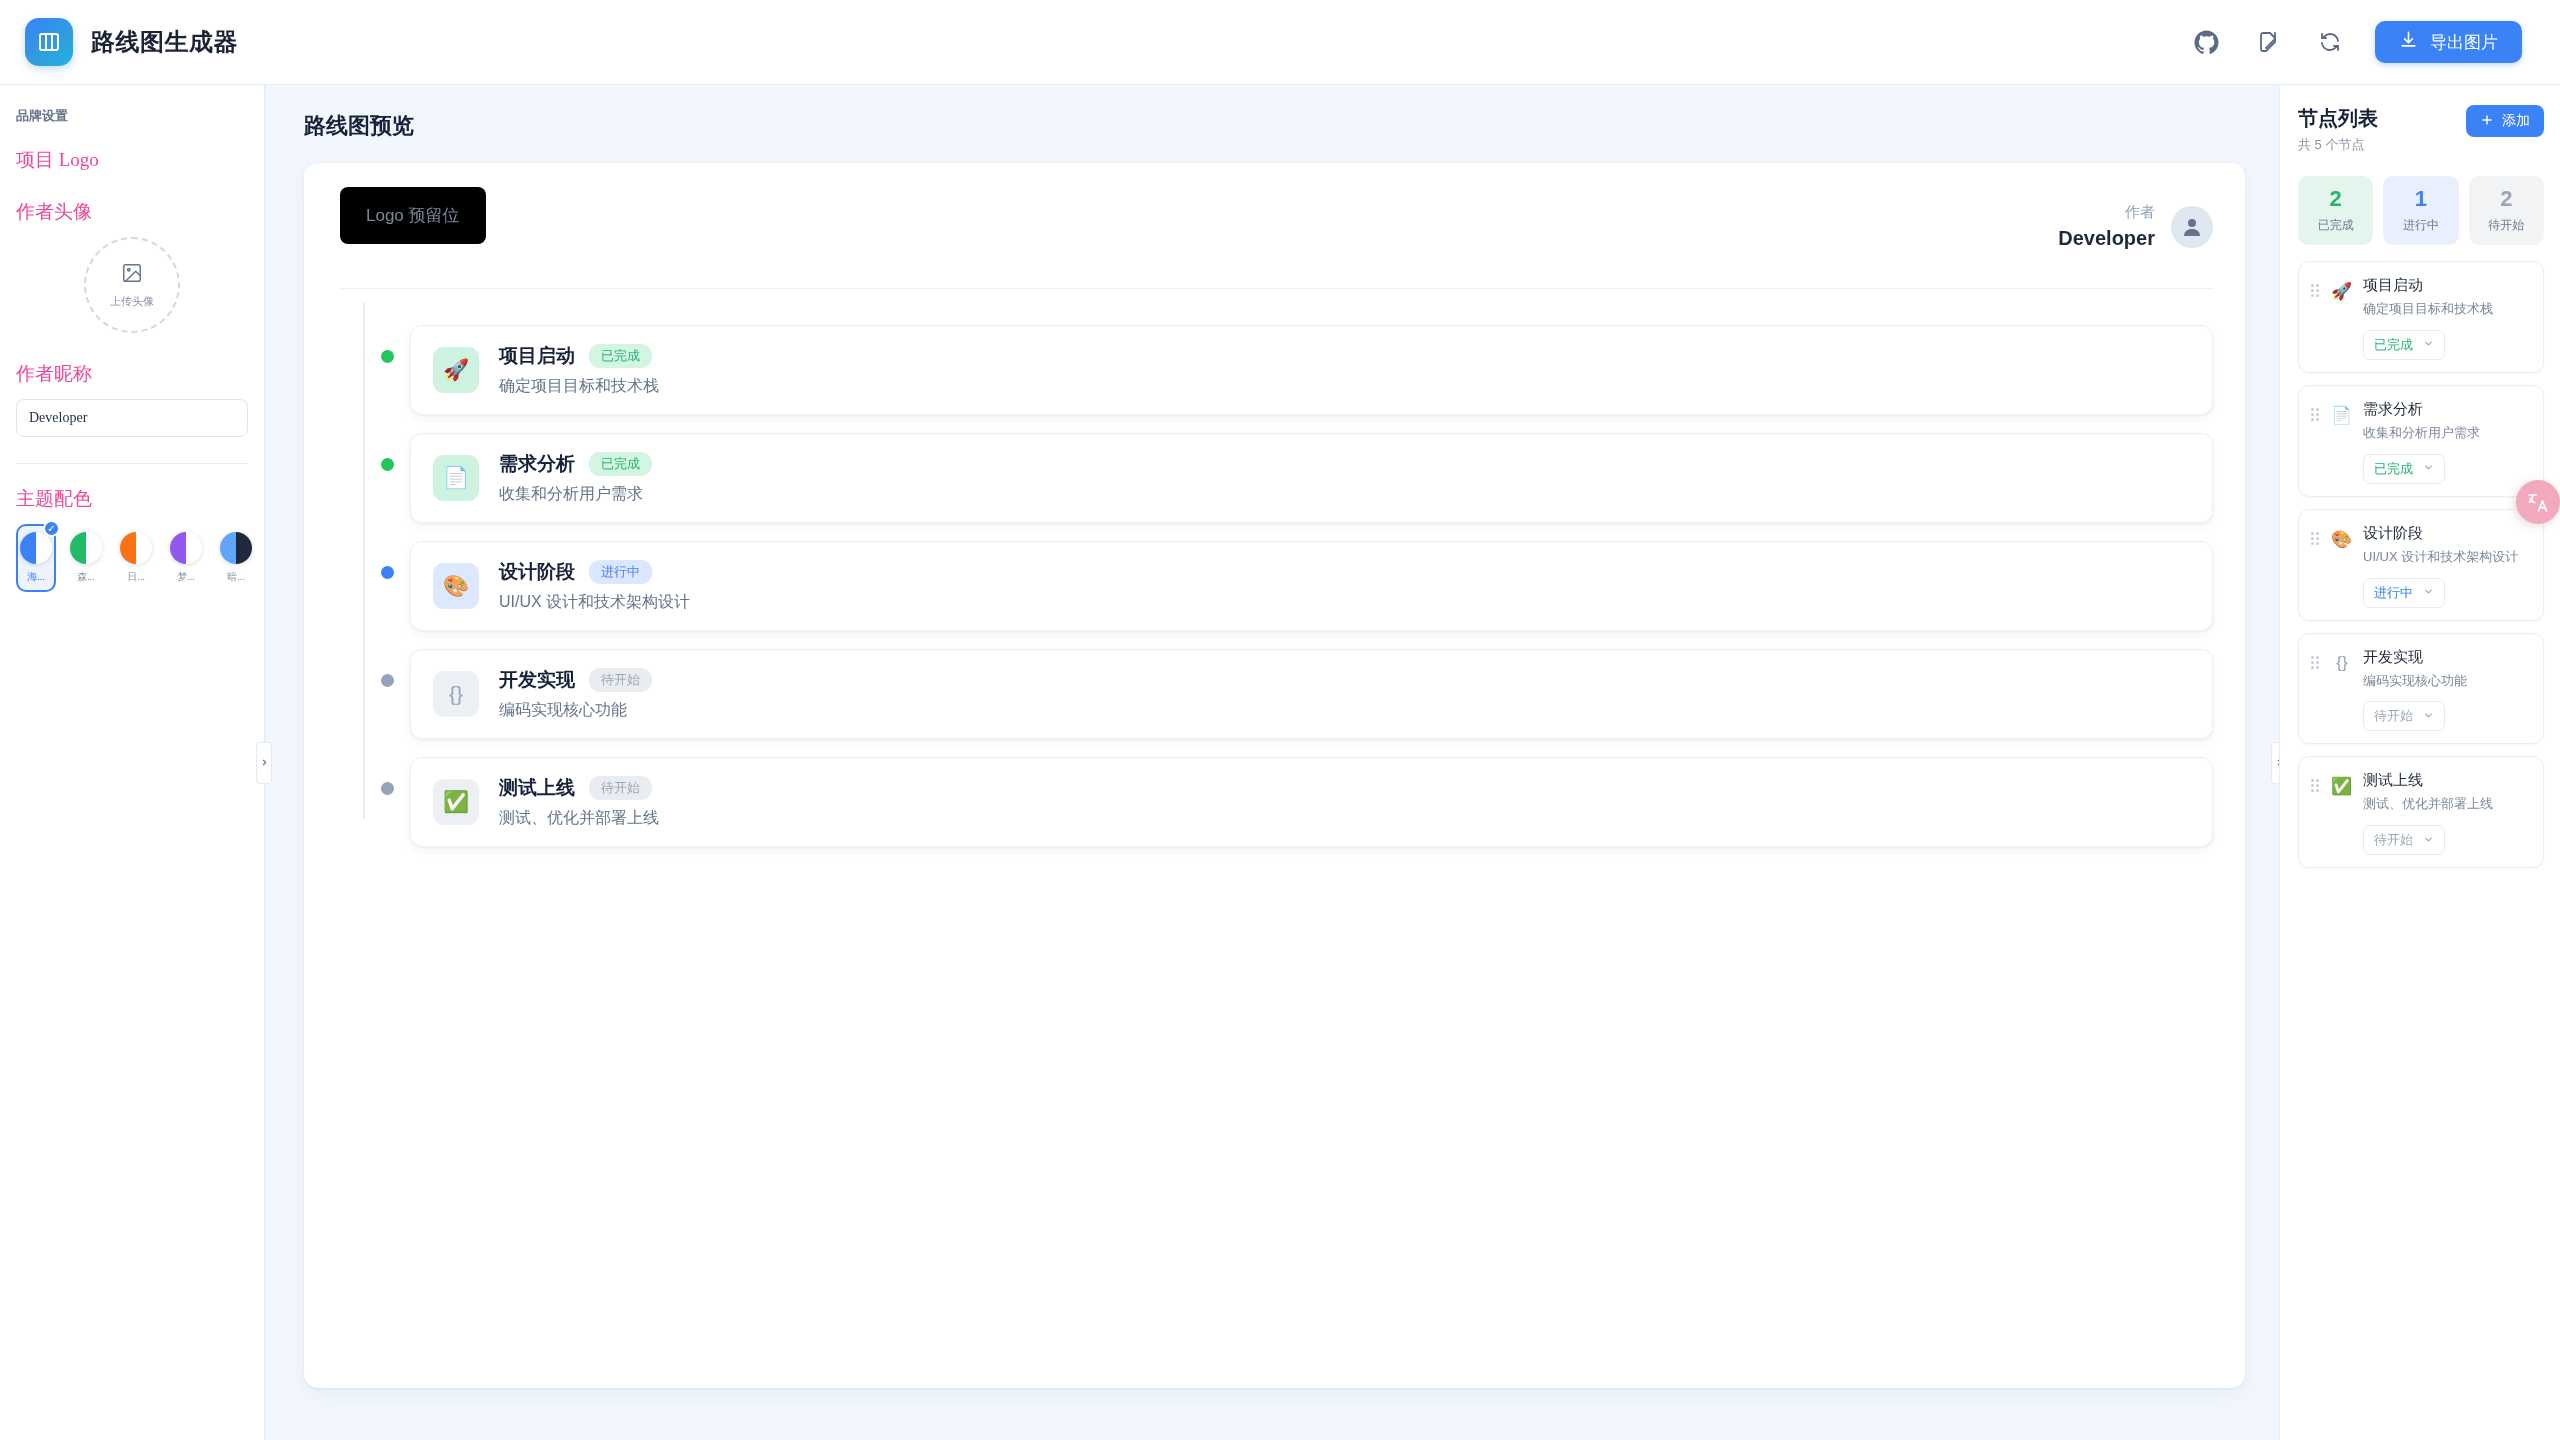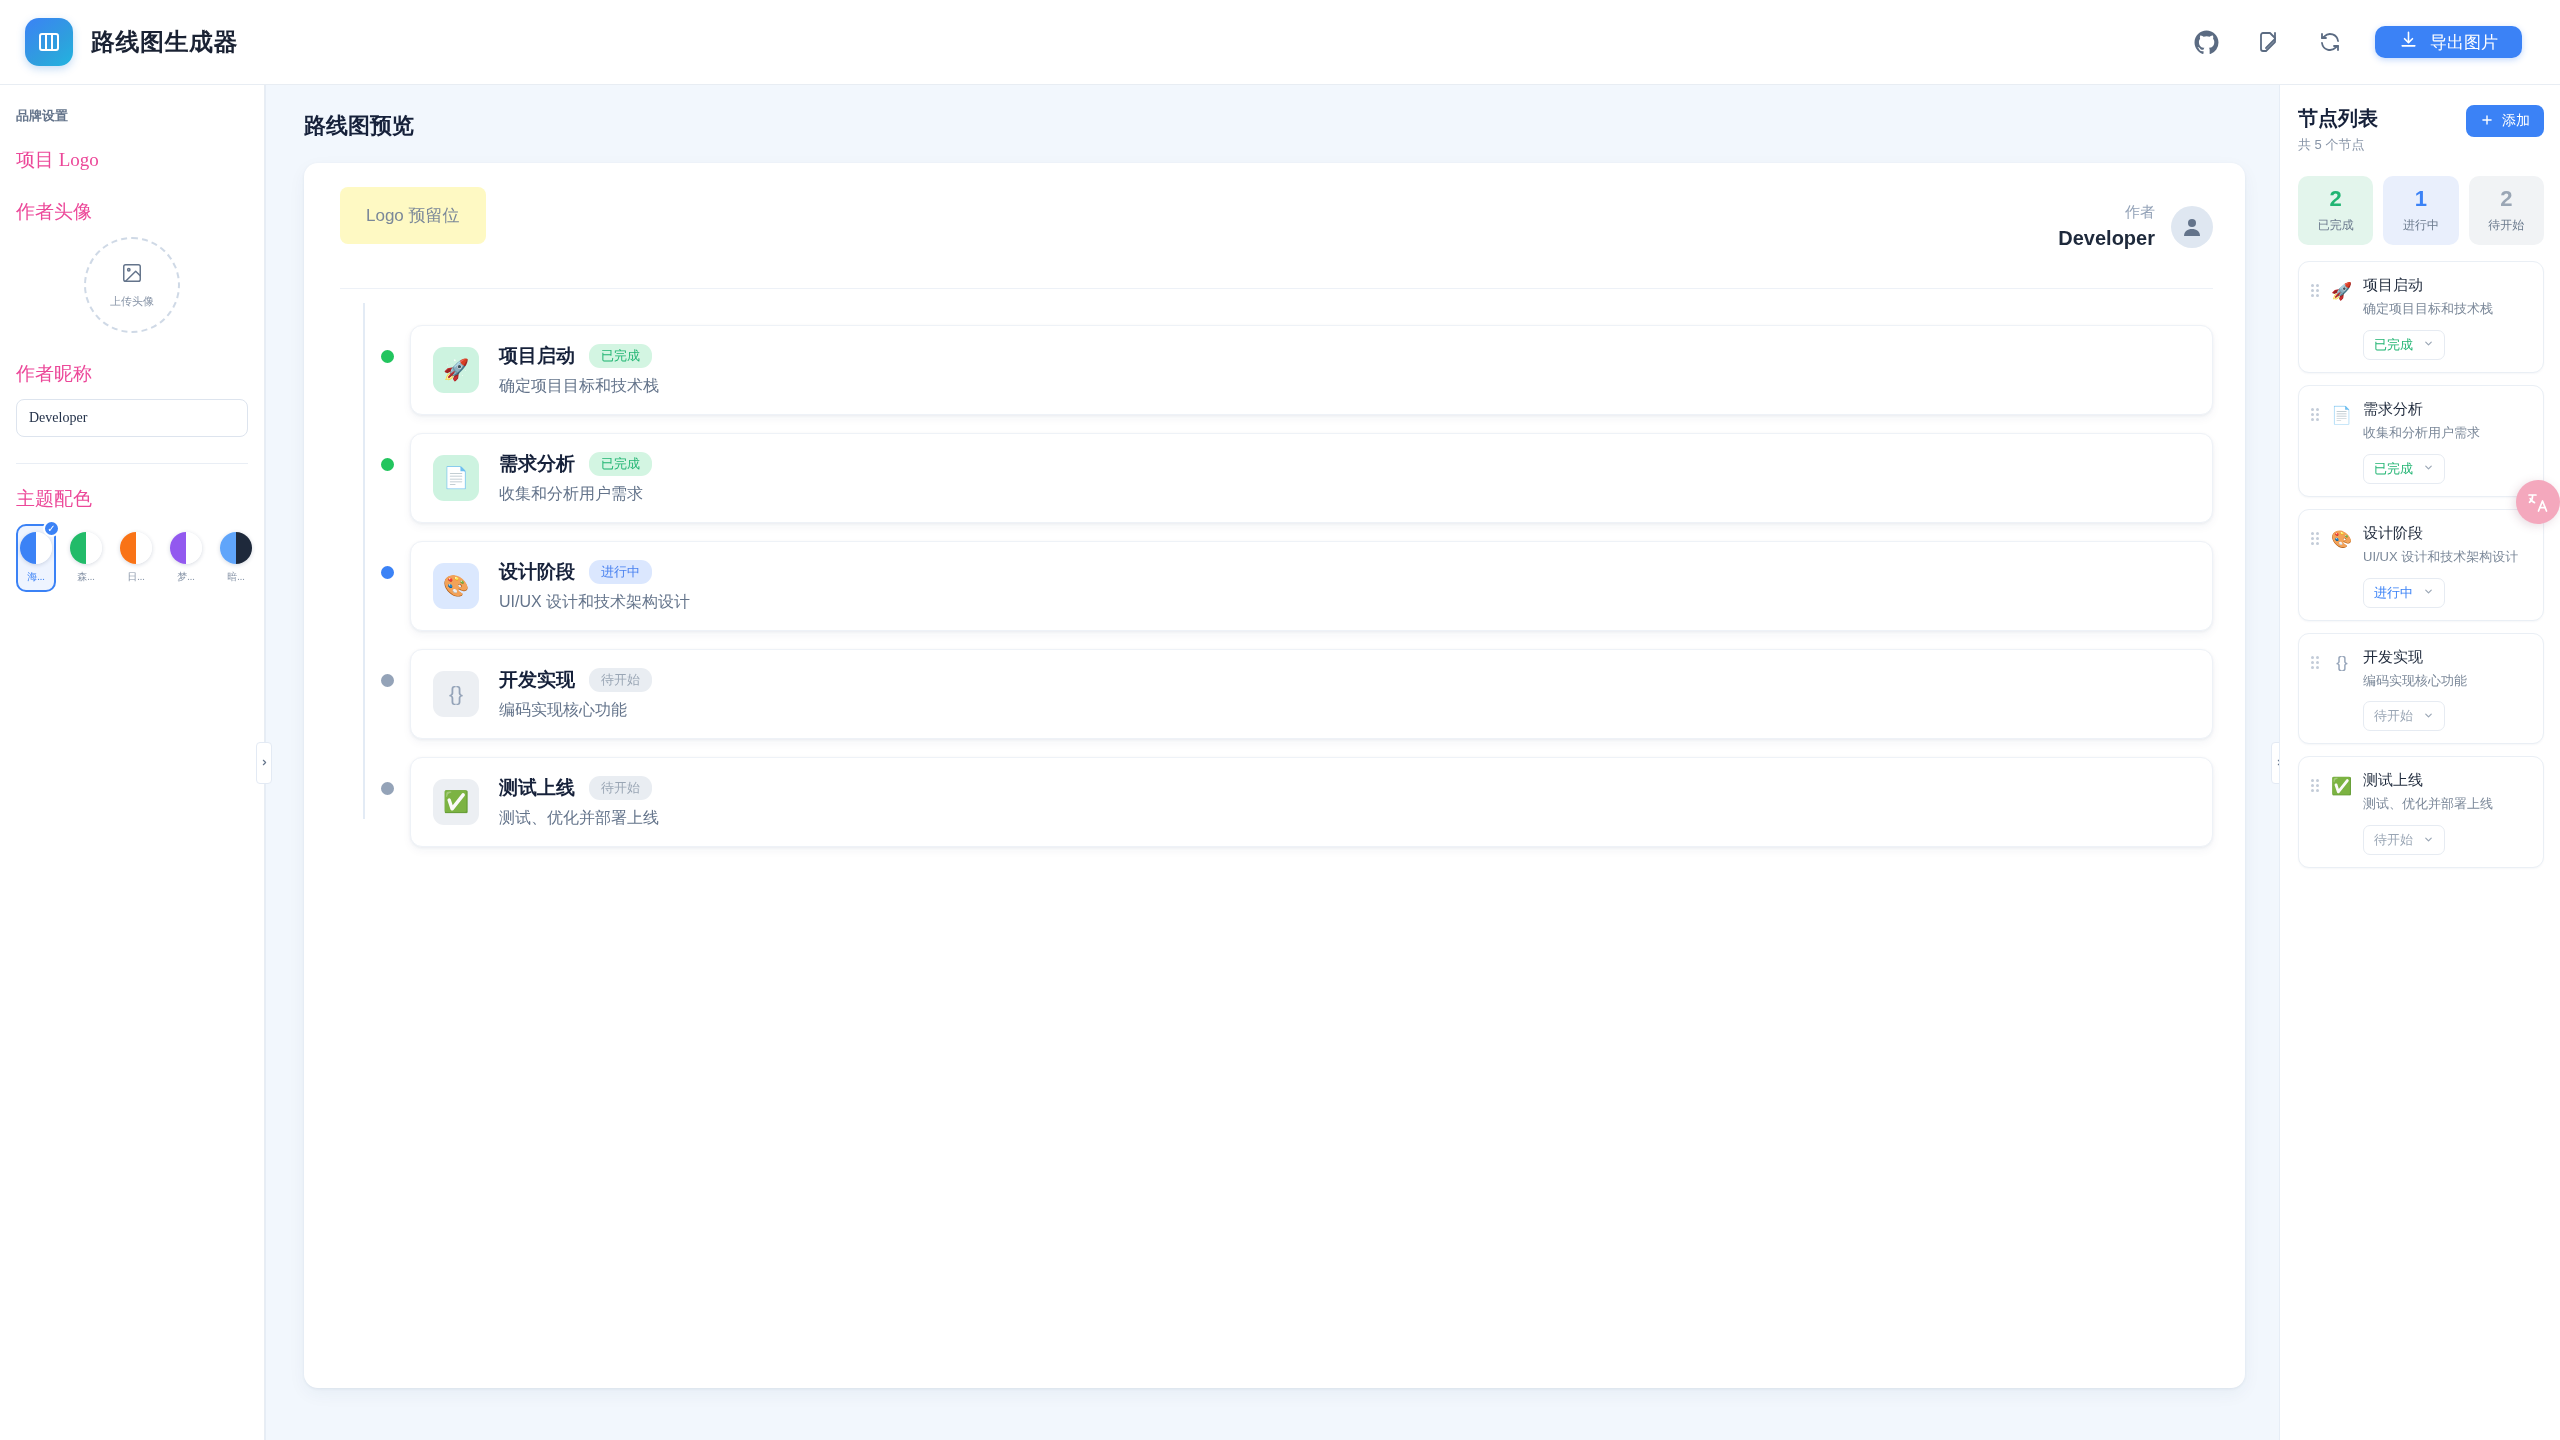--- a/index.html
+++ b/index.html
@@ -33,21 +33,21 @@
   .header-spacer { flex: 1; }
   .header-actions { display: flex; align-items: center; gap: 28px; }
   .icon-btn {
     width: 34px; height: 34px; display: flex; align-items: center; justify-content: center;
     color: #5b6b82; cursor: pointer; background: none; border: none;
   }
   .export-btn {
     display: flex; align-items: center; gap: 12px;
     background: #3b82f6; color: #fff;
     border: none; border-radius: 10px;
-    height: 32px; padding: 0 24px;
+    height: 42px; padding: 0 24px;
     font-size: 17px; font-weight: 500; cursor: pointer;
     font-family: inherit;
     box-shadow: 0 2px 6px rgba(59,130,246,.3);
   }
 
   
   .body { flex: 1; display: flex; min-height: 0; position: relative; }
 
   
   .sidebar {
@@ -116,21 +116,21 @@
     border-left: 1px solid #e6edf6; border-right: 1px solid #e6edf6;
   }
   .canvas-title { font-size: 22px; font-weight: 700; color: #16213a; margin-bottom: 22px; }
   .roadmap-card {
     background: #ffffff; border-radius: 14px; height: 1225px;
     box-shadow: 0 1px 3px rgba(25,50,90,.07), 0 6px 18px rgba(25,50,90,.05);
     padding: 24px 32px 0 36px; overflow: hidden;
   }
   .rm-head { display: flex; align-items: flex-start; justify-content: space-between; }
   .logo-placeholder {
-    background: #fef9c3; color: #7b8899; border-radius: 8px;
+    background: #000000; color: #7b8899; border-radius: 8px;
     padding: 17px 26px; font-size: 17px;
   }
   .author-box { display: flex; align-items: center; gap: 16px; padding-top: 8px; margin-top: 8px; }
   .author-text { text-align: right; }
   .author-role { font-size: 15px; color: #94a3b8; margin-bottom: 5px; }
   .author-name { font-size: 20px; font-weight: 700; color: #1e293b; }
   .author-avatar {
     width: 42px; height: 42px; border-radius: 50%; background: #dfe7f1;
     display: flex; align-items: center; justify-content: center; color: #64748b;
   }

